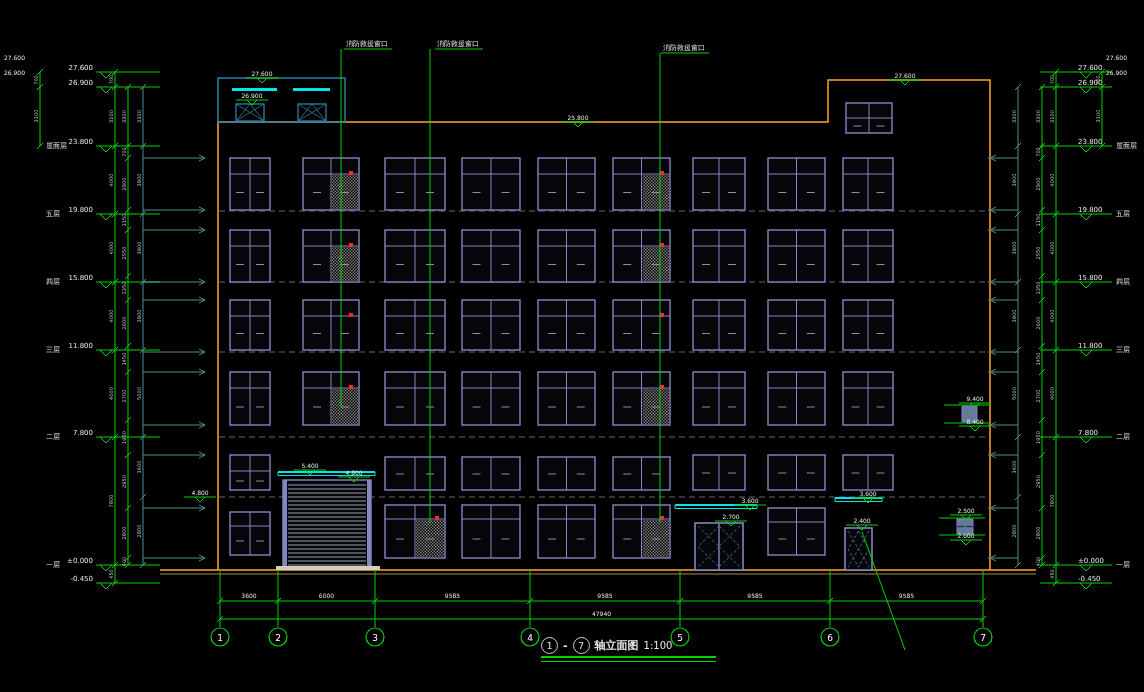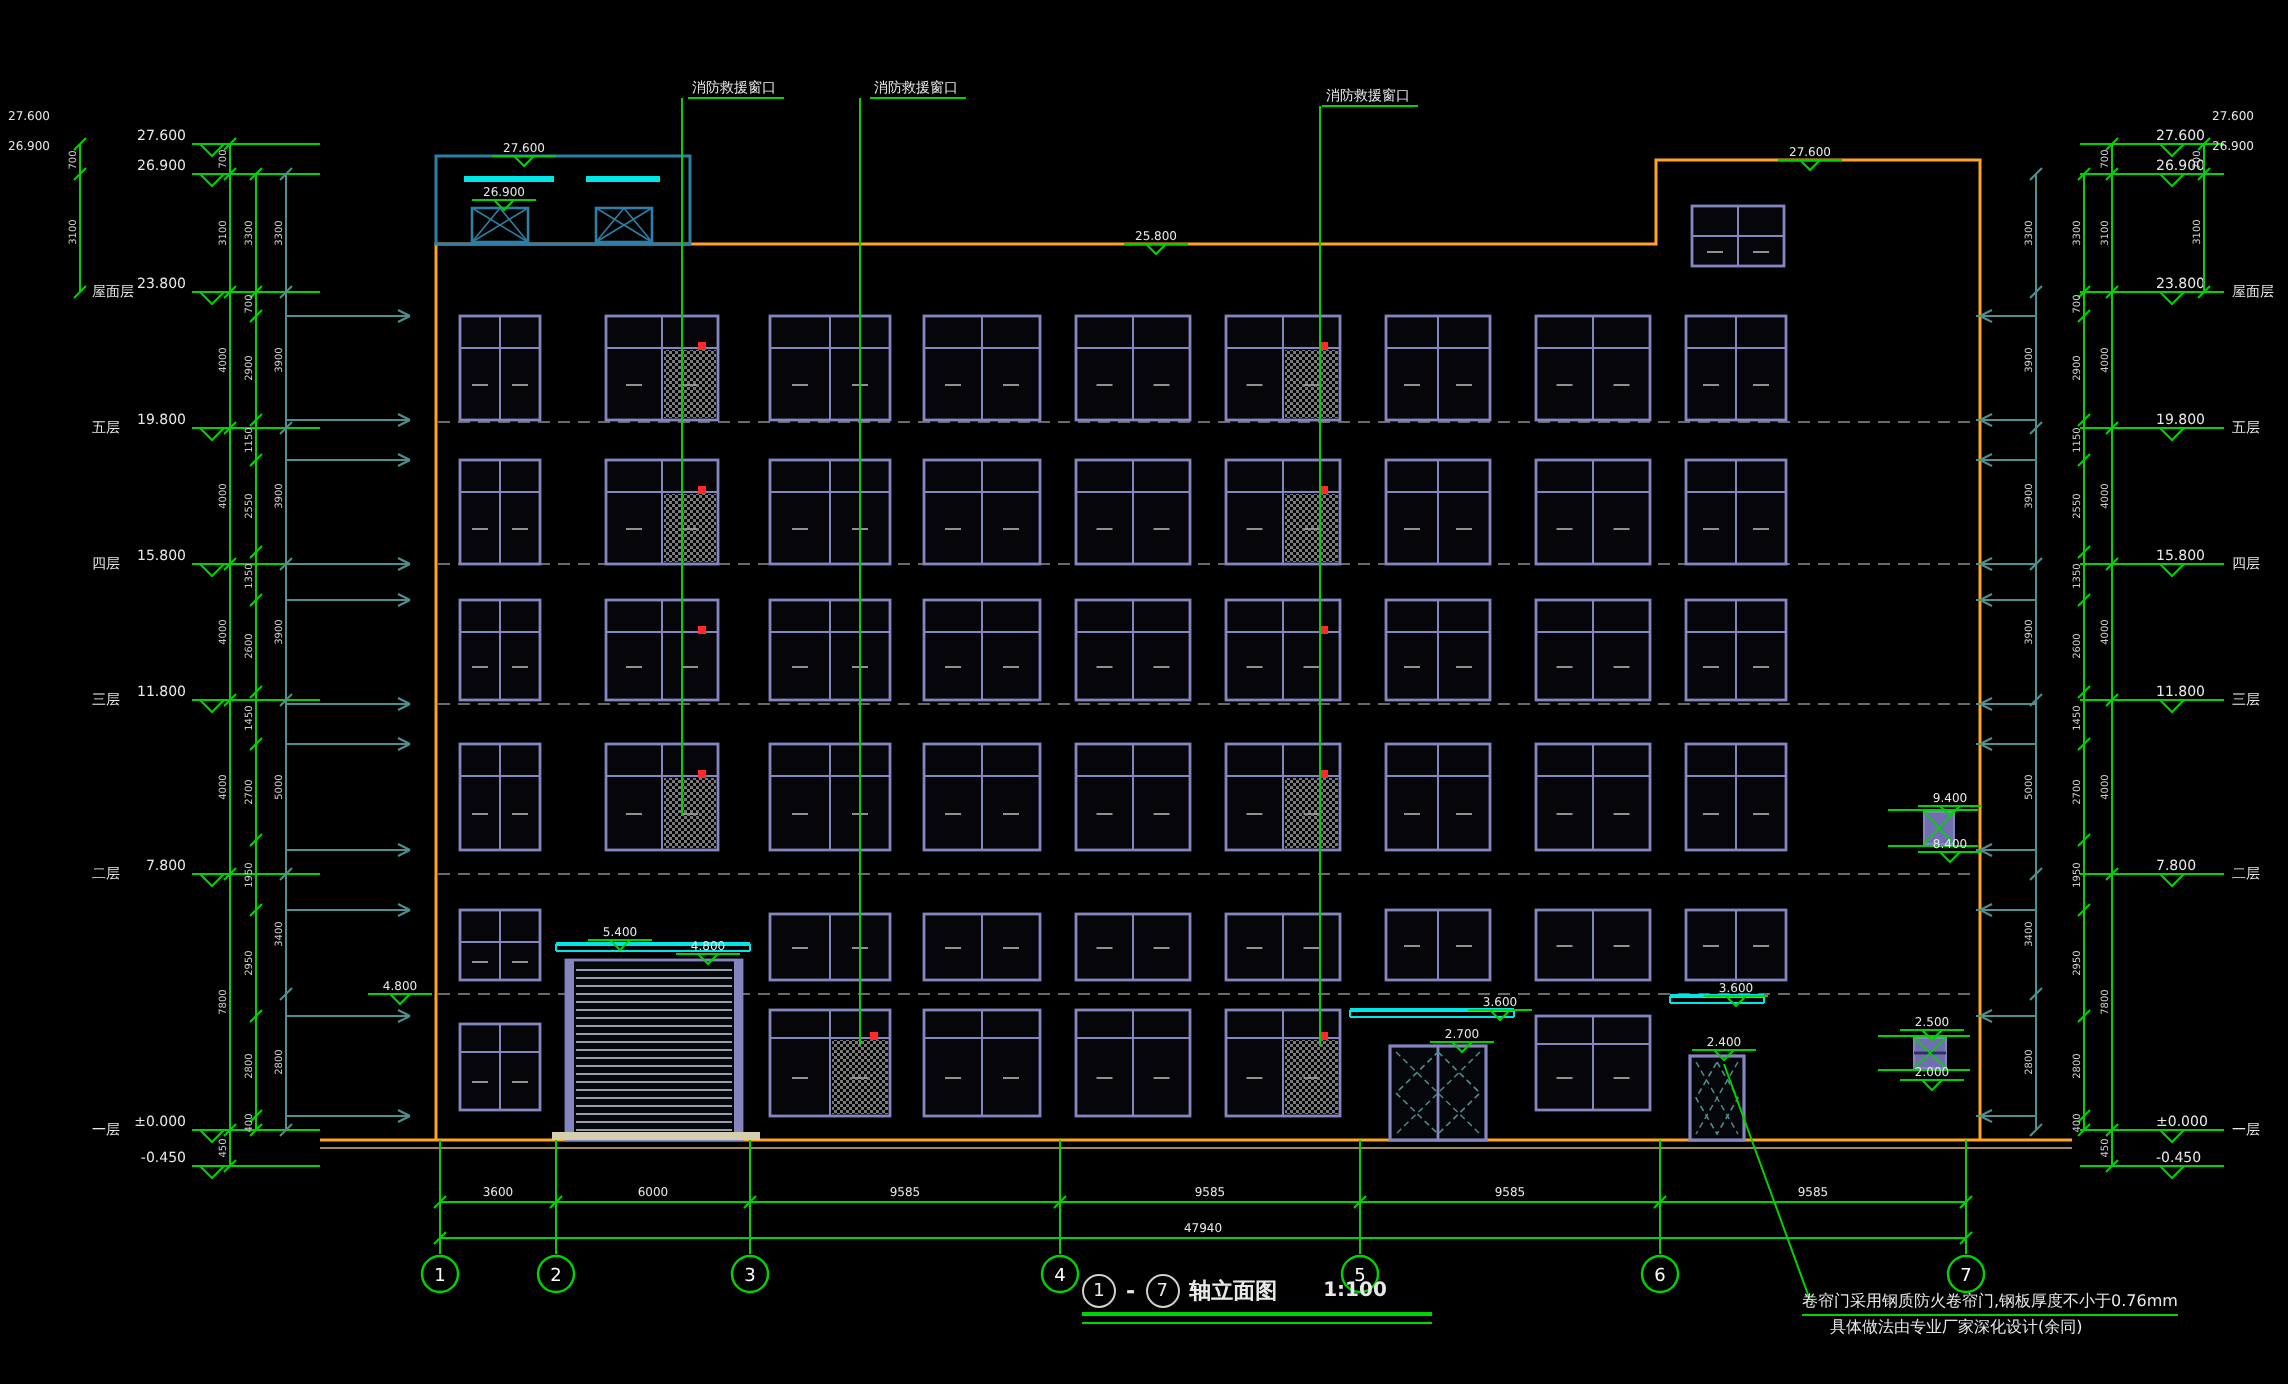--- a/index.html
+++ b/index.html
@@ -894,21 +894,17 @@
           <text x="983" y="640.5" fill="#fff" font-size="9" text-anchor="middle">7</text>
         </g>
       </g>
     </svg>
 
   <div class="ovl" id="titleblock">
     <span class="axcirc">1</span>
     <span>-</span>
     <span class="axcirc">7</span>
     <span>轴立面图</span>
-    <span style="margin-left:18px;font-weight:bold;font-size:10px">1:100</span>
+    <span style="font-weight:normal;font-size:10px">1:100</span>
   </div>
   <div id="title-underline"></div>
 
-  <div class="ovl" id="noteblock">
-    <div class="l1">卷帘门采用钢质防火卷帘门,钢板厚度不小于0.76mm</div>
-    <div class="l2">具体做法由专业厂家深化设计(余同)</div>
-  </div>
 </div>
 
 </body></html>

